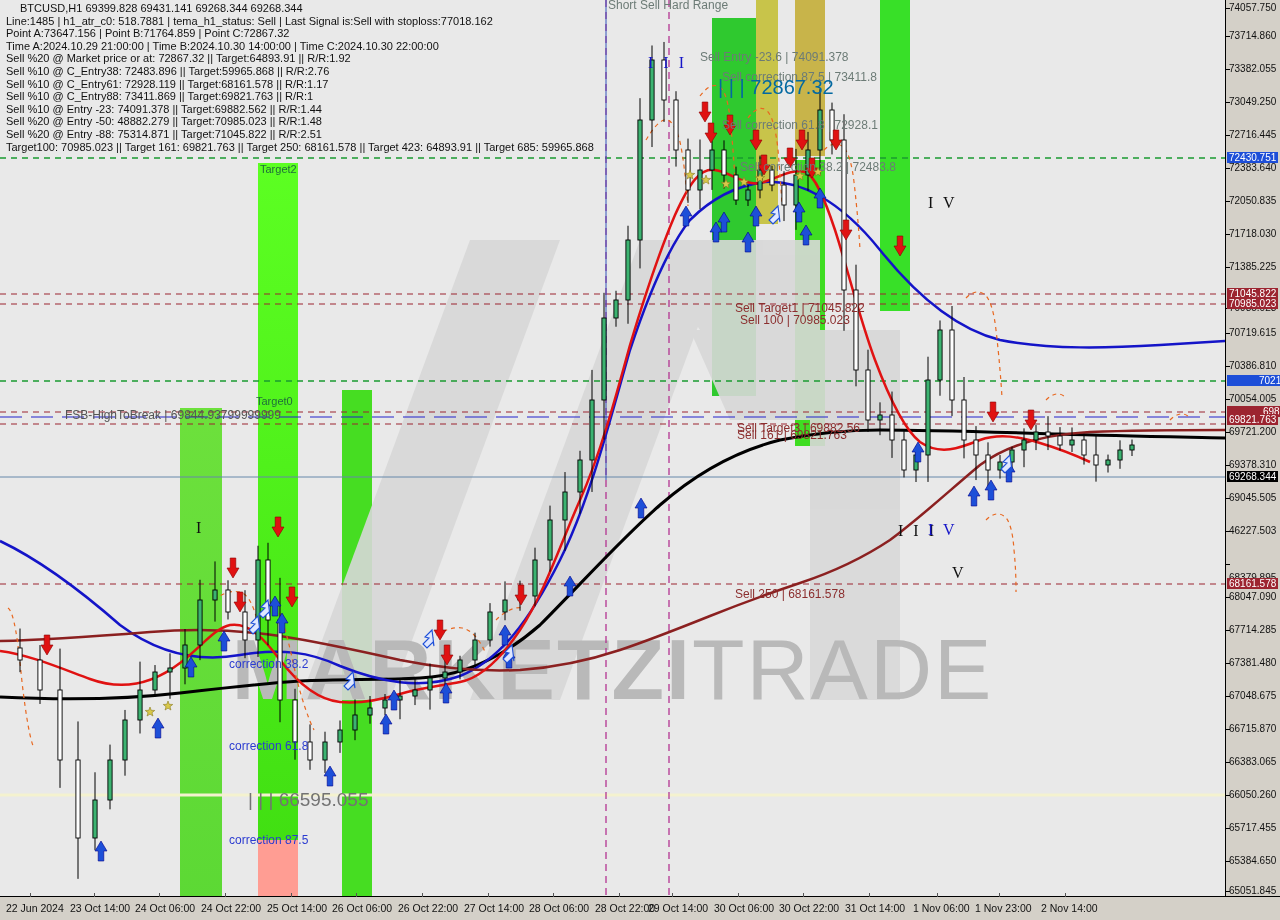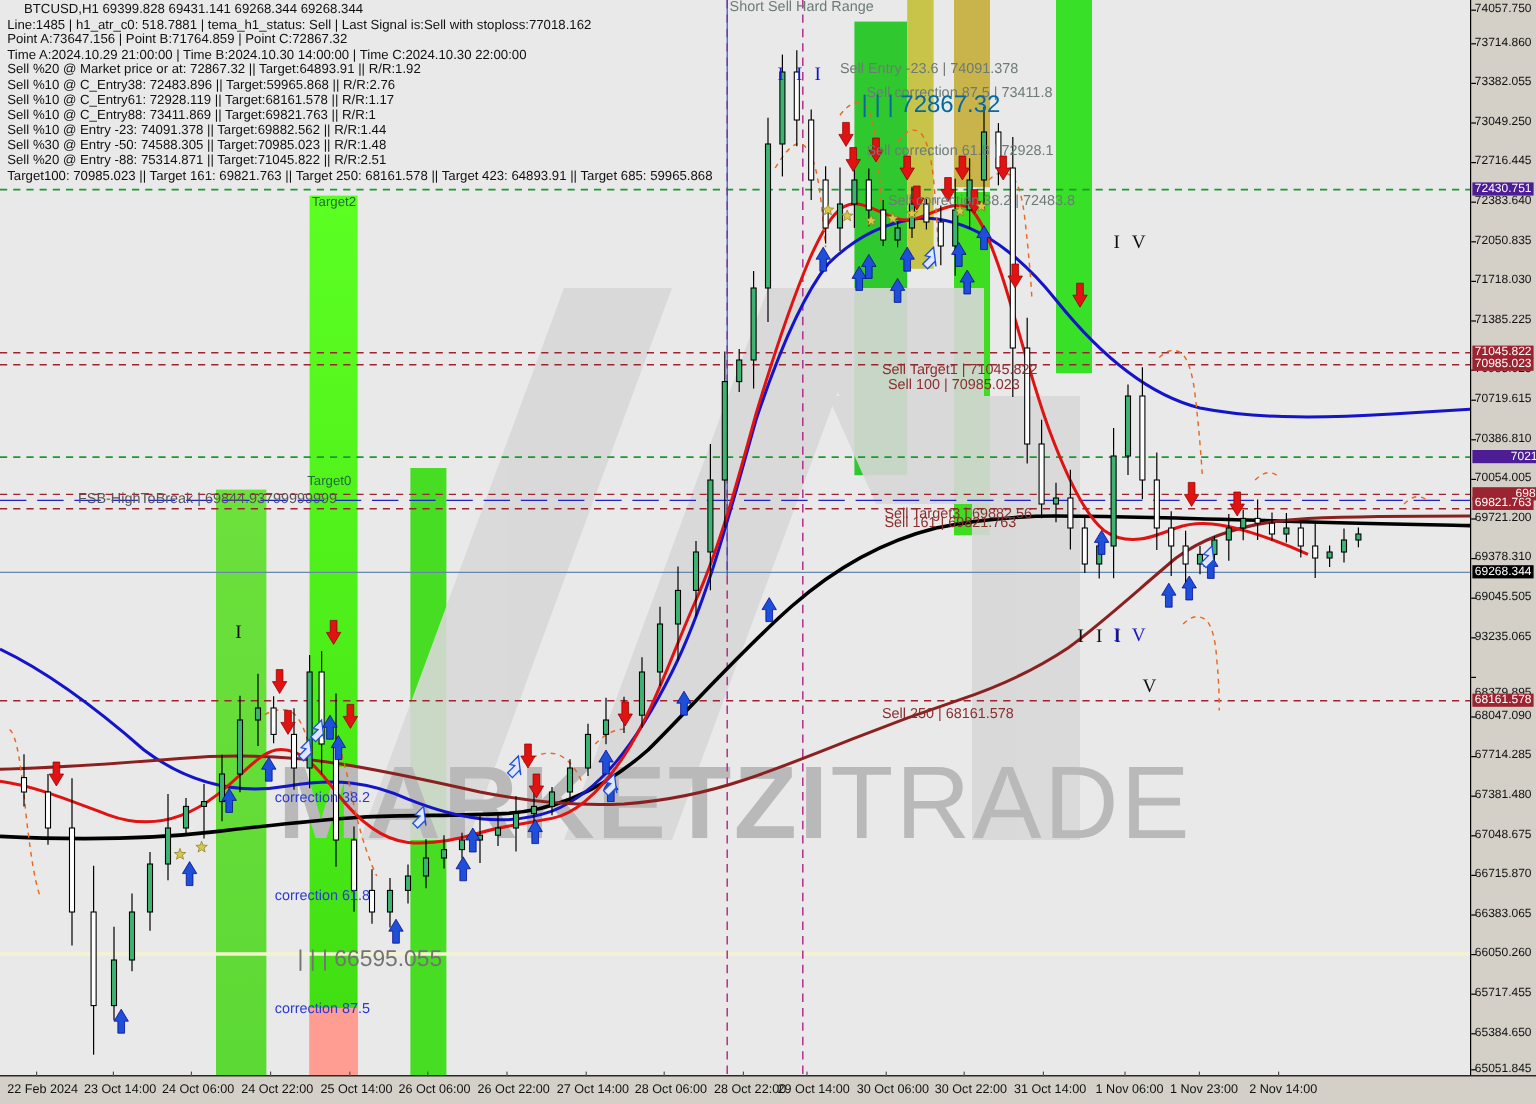--- a/index.html
+++ b/index.html
@@ -55,21 +55,21 @@
     position:absolute; left:3px;
     font-family:"Liberation Sans", sans-serif;
     font-size:10px; color:#111; white-space:nowrap;
   }
   .plabel {
     position:absolute; left:1px;
     font-family:"Liberation Sans", sans-serif;
     font-size:10px; white-space:nowrap;
     padding:0 2px; color:#fff;
   }
-  .plabel.green { background:#4c1d95; }
+  .plabel.green { background:#1d4ed8; }
   .plabel.red   { background:#9c2430; }
   .plabel.black { background:#000; }
 
   
   #timescale {
     position:absolute; left:0; bottom:0; width:1280px; height:24px;
     background:#d4d0c8;
     border-top:1px solid #000;
   }
   .ttick {
@@ -458,21 +458,21 @@
   <div id="infobox">
     <div class="row1">BTCUSD,H1  69399.828 69431.141 69268.344 69268.344</div>
     <div>Line:1485 | h1_atr_c0: 518.7881 | tema_h1_status: Sell | Last Signal is:Sell with stoploss:77018.162</div>
     <div>Point A:73647.156 | Point B:71764.859 | Point C:72867.32</div>
     <div>Time A:2024.10.29 21:00:00 | Time B:2024.10.30 14:00:00 | Time C:2024.10.30 22:00:00</div>
     <div>Sell %20 @ Market price or at: 72867.32 || Target:64893.91 || R/R:1.92</div>
     <div>Sell %10 @ C_Entry38: 72483.896 || Target:59965.868 || R/R:2.76</div>
     <div>Sell %10 @ C_Entry61: 72928.119 || Target:68161.578 || R/R:1.17</div>
     <div>Sell %10 @ C_Entry88: 73411.869 || Target:69821.763 || R/R:1</div>
     <div>Sell %10 @ Entry -23: 74091.378 || Target:69882.562 || R/R:1.44</div>
-    <div>Sell %30 @ Entry -50: 74588.305 || Target:70985.023 || R/R:1.48</div>
+    <div>Sell %20 @ Entry -50: 48882.279 || Target:70985.023 || R/R:1.48</div>
     <div>Sell %20 @ Entry -88: 75314.871 || Target:71045.822 || R/R:2.51</div>
     <div>Target100: 70985.023 || Target 161: 69821.763 || Target 250: 68161.578 || Target 423: 64893.91 || Target 685: 59965.868</div>
   </div>
 </div>
 
 <div id="pricescale">
     <div class="ptick" style="top: 2px;">74057.750</div>
     <div style="position: absolute; left: 0px; width: 4px; height: 1px; background: rgb(0, 0, 0); top: 8px;"></div>
     <div class="ptick" style="top: 30px;">73714.860</div>
     <div style="position: absolute; left: 0px; width: 4px; height: 1px; background: rgb(0, 0, 0); top: 36px;"></div>
@@ -497,21 +497,21 @@
     <div class="ptick" style="top: 360px;">70386.810</div>
     <div style="position: absolute; left: 0px; width: 4px; height: 1px; background: rgb(0, 0, 0); top: 366px;"></div>
     <div class="ptick" style="top: 393px;">70054.005</div>
     <div style="position: absolute; left: 0px; width: 4px; height: 1px; background: rgb(0, 0, 0); top: 399px;"></div>
     <div class="ptick" style="top: 426px;">69721.200</div>
     <div style="position: absolute; left: 0px; width: 4px; height: 1px; background: rgb(0, 0, 0); top: 432px;"></div>
     <div class="ptick" style="top: 459px;">69378.310</div>
     <div style="position: absolute; left: 0px; width: 4px; height: 1px; background: rgb(0, 0, 0); top: 465px;"></div>
     <div class="ptick" style="top: 492px;">69045.505</div>
     <div style="position: absolute; left: 0px; width: 4px; height: 1px; background: rgb(0, 0, 0); top: 498px;"></div>
-    <div class="ptick" style="top: 525px;">93235.065</div>
+    <div class="ptick" style="top: 525px;">46227.503</div>
     <div style="position: absolute; left: 0px; width: 4px; height: 1px; background: rgb(0, 0, 0); top: 531px;"></div>
     <div class="ptick" style="top: 572px;">68379.895</div>
     <div style="position: absolute; left: 0px; width: 4px; height: 1px; background: rgb(0, 0, 0); top: 564px;"></div>
     <div class="ptick" style="top: 591px;">68047.090</div>
     <div style="position: absolute; left: 0px; width: 4px; height: 1px; background: rgb(0, 0, 0); top: 597px;"></div>
     <div class="ptick" style="top: 624px;">67714.285</div>
     <div style="position: absolute; left: 0px; width: 4px; height: 1px; background: rgb(0, 0, 0); top: 630px;"></div>
     <div class="ptick" style="top: 657px;">67381.480</div>
     <div style="position: absolute; left: 0px; width: 4px; height: 1px; background: rgb(0, 0, 0); top: 663px;"></div>
     <div class="ptick" style="top: 690px;">67048.675</div>
@@ -532,21 +532,21 @@
     <div class="plabel red" style="top: 288px;">71045.822</div>
     <div class="plabel red" style="top: 298px;">70985.023</div>
     <div class="plabel green" style="top: 375px; padding-left: 32px;">70216.483</div>
     <div class="plabel red" style="top: 406px; padding-left: 36px;">69882.562</div>
     <div class="plabel red" style="top: 414px;">69821.763</div>
     <div class="plabel black" style="top: 471px;">69268.344</div>
     <div class="plabel red" style="top: 578px;">68161.578</div>
   </div>
 
 <div id="timescale">
-    <div class="ttick" style="left: 6px;">22 Feb 2024</div>
+    <div class="ttick" style="left: 6px;">22 Jun 2024</div>
     <div class="tmark" style="left: 30px;"></div>
     <div class="ttick" style="left: 70px;">23 Oct 14:00</div>
     <div class="tmark" style="left: 94px;"></div>
     <div class="ttick" style="left: 135px;">24 Oct 06:00</div>
     <div class="tmark" style="left: 159px;"></div>
     <div class="ttick" style="left: 201px;">24 Oct 22:00</div>
     <div class="tmark" style="left: 225px;"></div>
     <div class="ttick" style="left: 267px;">25 Oct 14:00</div>
     <div class="tmark" style="left: 291px;"></div>
     <div class="ttick" style="left: 332px;">26 Oct 06:00</div>

